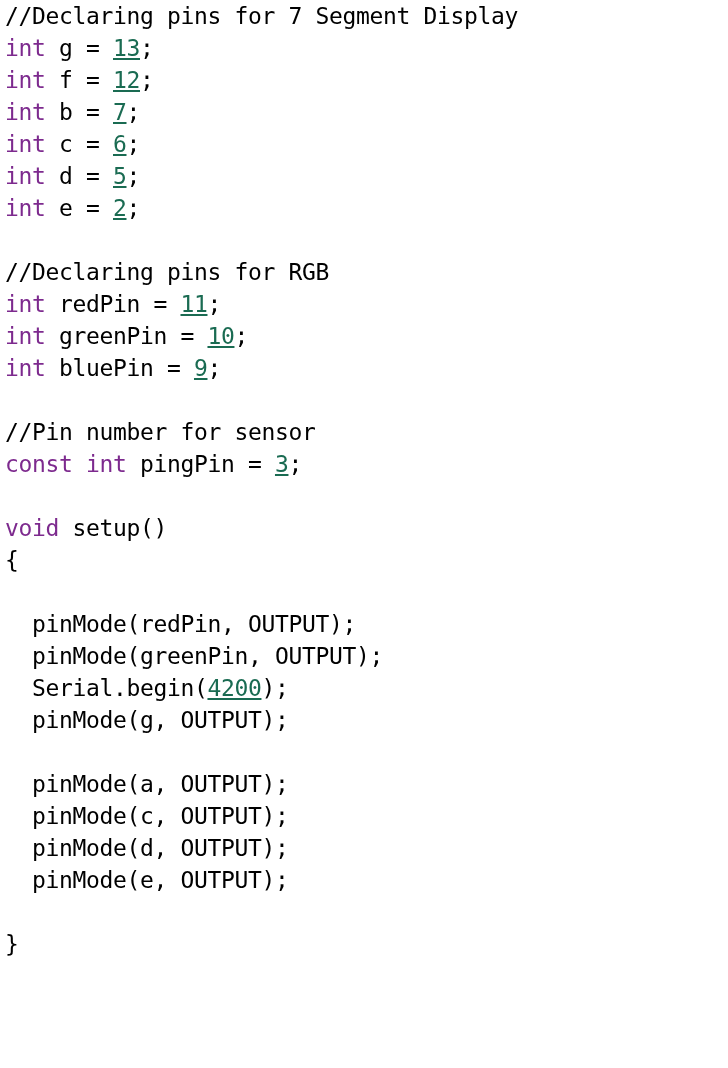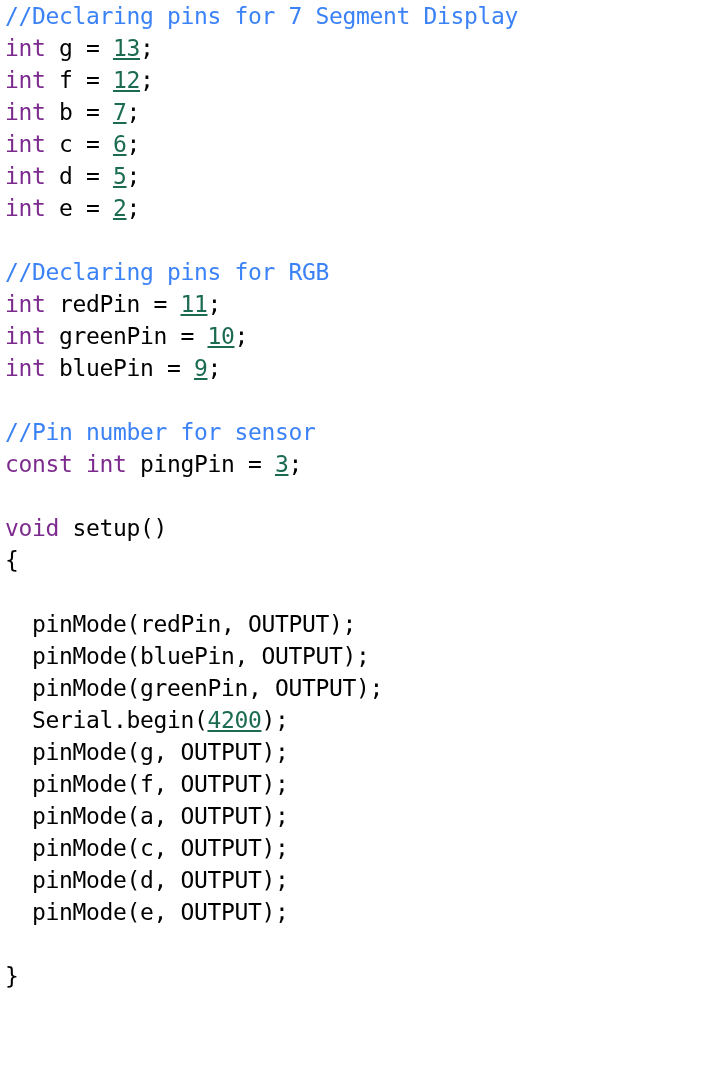--- a/index.html
+++ b/index.html
@@ -29,21 +29,21 @@
     white-space: pre;
     padding-left: 5px;
     letter-spacing: -0.35px;
     color: #000000;
     font-family: "DejaVu Sans Mono", "Liberation Mono", monospace;
   }
   .code-line.blank {
     color: transparent;
   }
   .tok { white-space: pre; }
-  .tok-comment  { color: #3b82f6; }
+  .tok-comment  { color: #000000; }
   .tok-keyword  { color: #7d2a8e; text-align: center; }
   .tok-number   { color: #1a6b52; text-decoration: underline; }
   .tok-plain    { color: #000000; }
 </style>
 </head>
 <body>
 
 <div id="code-listing">
     <div class="code-line"><span class="tok tok-comment">//Declaring pins for 7 Segment Display</span></div>
     <div class="code-line"><span class="tok tok-keyword">int</span><span class="tok tok-plain"> g = </span><span class="tok tok-number">13</span><span class="tok tok-plain">;</span></div>
@@ -58,24 +58,23 @@
     <div class="code-line"><span class="tok tok-keyword">int</span><span class="tok tok-plain"> greenPin = </span><span class="tok tok-number">10</span><span class="tok tok-plain">;</span></div>
     <div class="code-line"><span class="tok tok-keyword">int</span><span class="tok tok-plain"> bluePin = </span><span class="tok tok-number">9</span><span class="tok tok-plain">;</span></div>
     <div class="code-line blank"> </div>
     <div class="code-line"><span class="tok tok-comment">//Pin number for sensor</span></div>
     <div class="code-line"><span class="tok tok-keyword">const int</span><span class="tok tok-plain"> pingPin = </span><span class="tok tok-number">3</span><span class="tok tok-plain">;</span></div>
     <div class="code-line blank"> </div>
     <div class="code-line"><span class="tok tok-keyword">void</span><span class="tok tok-plain"> setup()</span></div>
     <div class="code-line"><span class="tok tok-plain">{</span></div>
     <div class="code-line blank"> </div>
     <div class="code-line"><span class="tok tok-plain">  </span><span class="tok tok-plain">pinMode(redPin, OUTPUT);</span></div>
-    <div class="code-line"><span class="tok tok-plain">  </span><span class="tok tok-plain">pinMode(bluePin, OUTPUT);</span></div>
     <div class="code-line"><span class="tok tok-plain">  </span><span class="tok tok-plain">pinMode(greenPin, OUTPUT);</span></div>
     <div class="code-line"><span class="tok tok-plain">  </span><span class="tok tok-plain">Serial.begin(</span><span class="tok tok-number">4200</span><span class="tok tok-plain">);</span></div>
     <div class="code-line"><span class="tok tok-plain">  </span><span class="tok tok-plain">pinMode(g, OUTPUT);</span></div>
-    <div class="code-line"><span class="tok tok-plain">  </span><span class="tok tok-plain">pinMode(f, OUTPUT);</span></div>
+    <div class="code-line"><span class="tok tok-plain">  </span></div>
     <div class="code-line"><span class="tok tok-plain">  </span><span class="tok tok-plain">pinMode(a, OUTPUT);</span></div>
     <div class="code-line"><span class="tok tok-plain">  </span><span class="tok tok-plain">pinMode(c, OUTPUT);</span></div>
     <div class="code-line"><span class="tok tok-plain">  </span><span class="tok tok-plain">pinMode(d, OUTPUT);</span></div>
     <div class="code-line"><span class="tok tok-plain">  </span><span class="tok tok-plain">pinMode(e, OUTPUT);</span></div>
     <div class="code-line blank"> </div>
     <div class="code-line"><span class="tok tok-plain">}</span></div>
   </div>
 
 </body></html>

